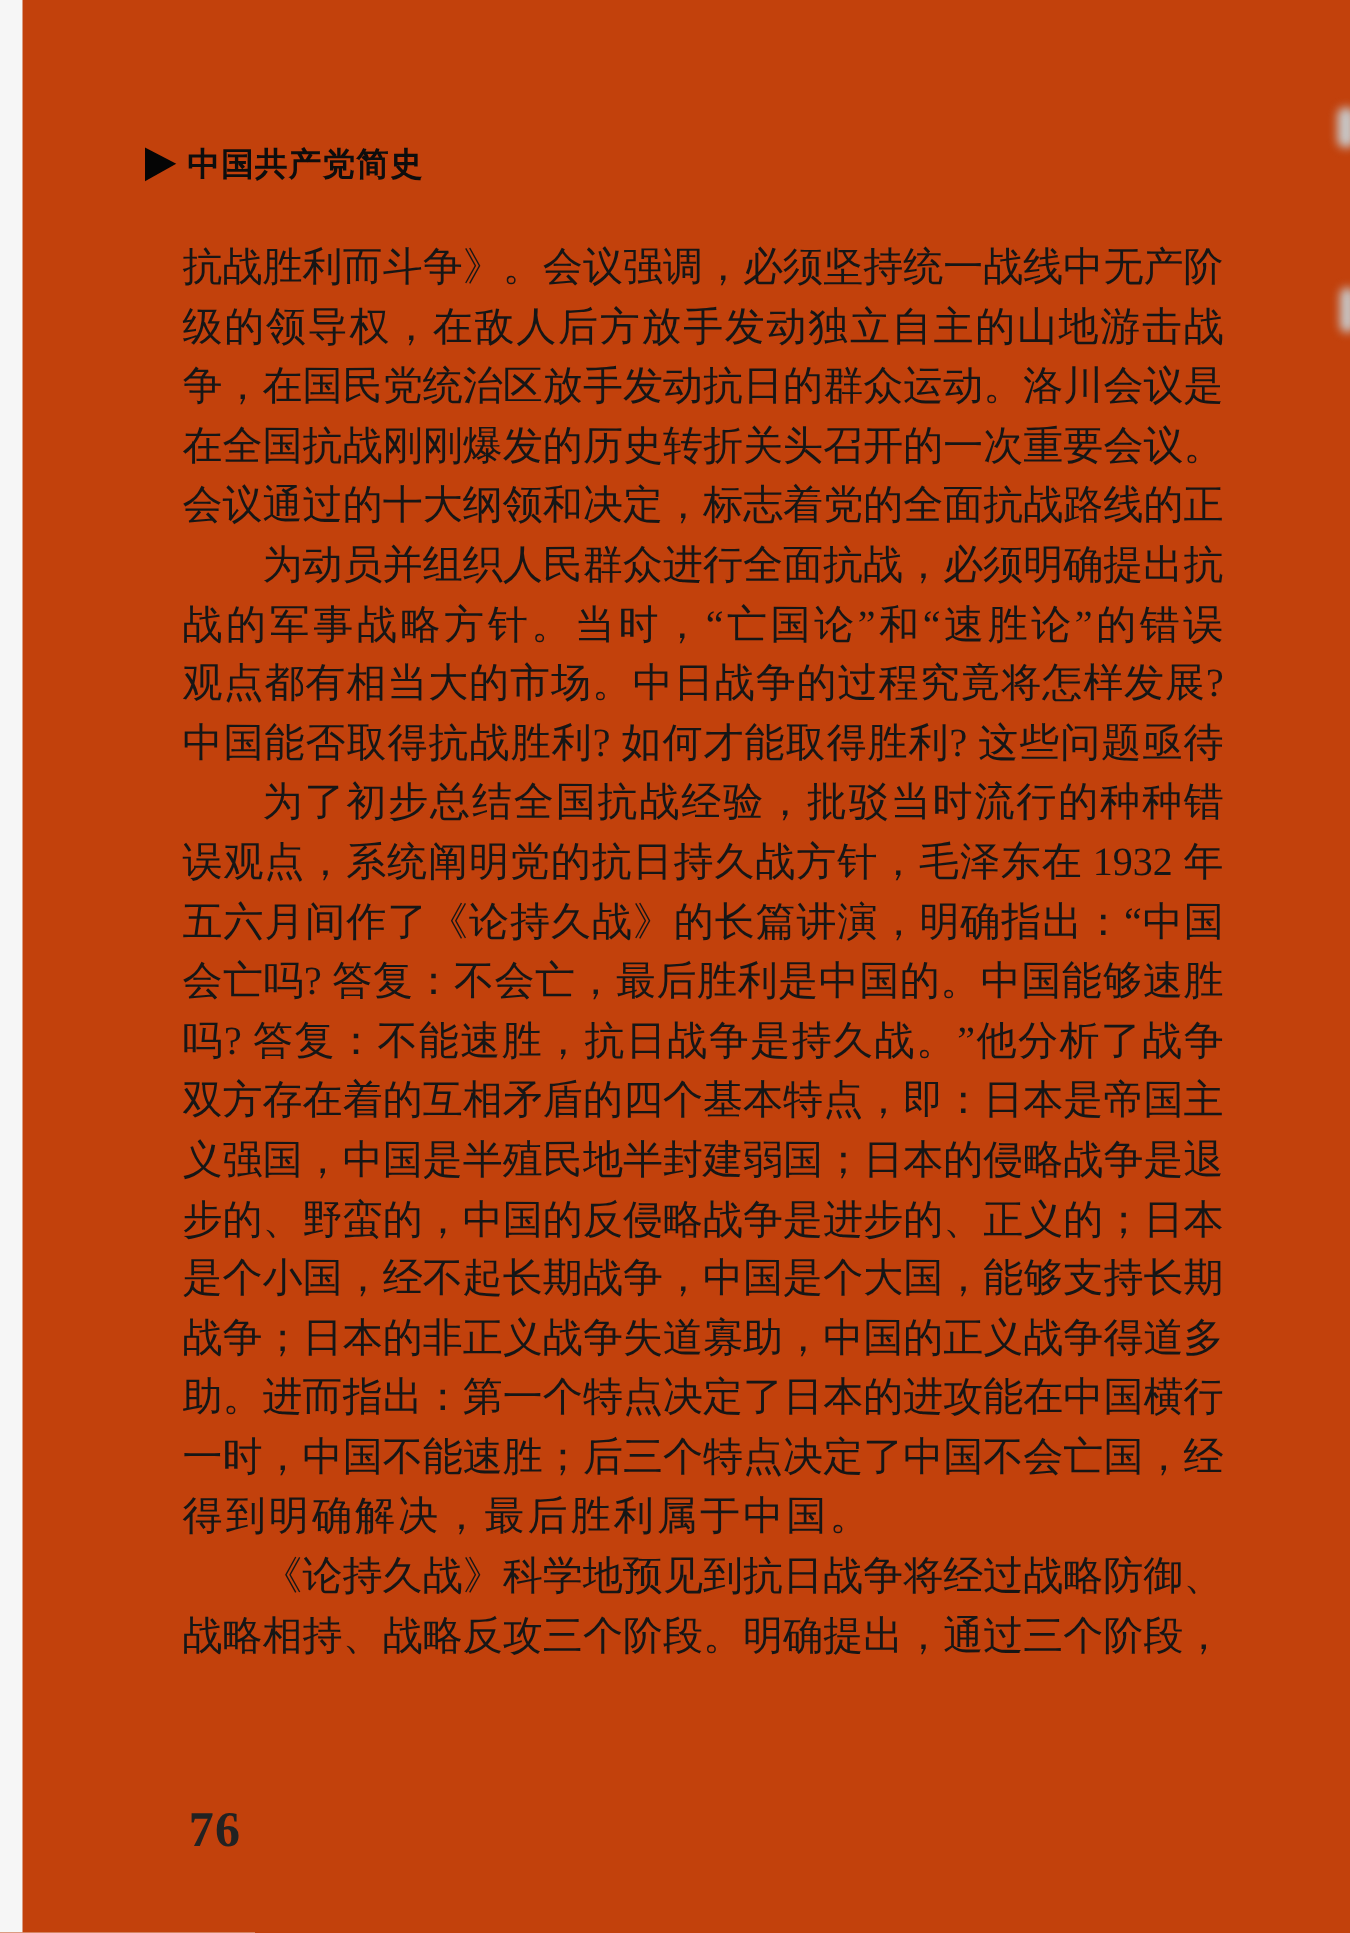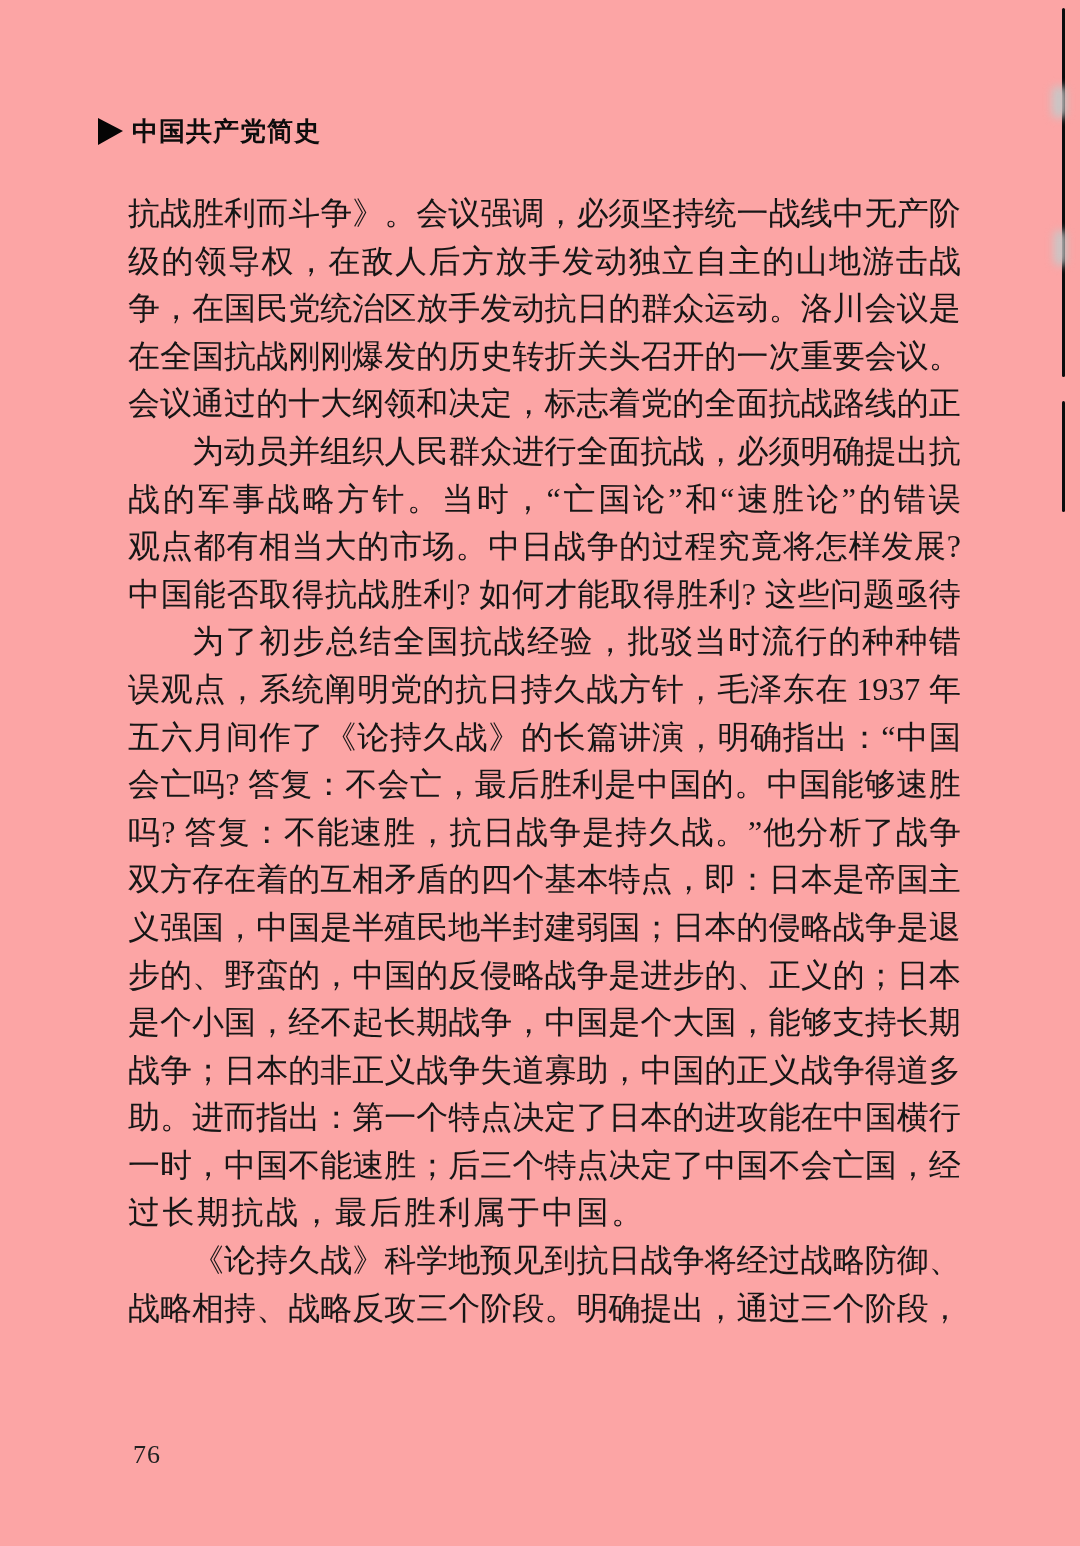--- a/index.html
+++ b/index.html
@@ -3,21 +3,21 @@
 <meta charset="utf-8">
 <style>
   html,body{margin:0;padding:0;}
   body{
     width:1080px;height:1546px;
     background:#f6f6f6;
     font-family:"Liberation Serif","DejaVu Serif",serif;
     position:relative;overflow:hidden;
   }
   .page{
-    position:absolute;inset:0;background:#fca5a5;color:#1a1a1a;
+    position:absolute;inset:0;background:#c2410c;color:#1a1a1a;margin-left:18px;
   }
   
   .hdr{
     position:absolute;left:98px;top:114px;height:34px;
     display:flex;align-items:center;gap:9px;
     font-family:"Liberation Sans","DejaVu Sans",sans-serif;
     font-weight:bold;font-size:26px;color:#0d0d0d;letter-spacing:1px;
   }
   .tri{
     width:0;height:0;display:inline-block;
@@ -33,21 +33,21 @@
   .line{
     display:flex;justify-content:space-between;
     height:47.6px;line-height:47.6px;white-space:pre;
   }
   .line span{white-space:pre;}
   .line.indent{padding-left:64px;}
   .line.last{display:block;letter-spacing:2.5px;}
   
   .pagenum{
     position:absolute;left:133px;top:1440px;
-    font-size:26px;color:#222;letter-spacing:1px;
+    font-size:40px;color:#222;letter-spacing:1px;font-weight:bold;
   }
   
   .edge-line{position:absolute;background:#0c0c0c;width:3px;border-radius:2px;}
   .edge-line.seg1{left:1062px;top:8px;height:369px;}
   .edge-line.seg2{left:1062px;top:401px;height:111px;}
   .smudge{position:absolute;background:#c7c7c7;filter:blur(4px);border-radius:6px;}
   .smudge.s1{left:1052px;top:86px;width:14px;height:32px;}
   .smudge.s2{left:1054px;top:230px;width:12px;height:36px;}
 </style>
 </head>
@@ -69,32 +69,32 @@
         <div class="line"><span>会</span><span>议</span><span>通</span><span>过</span><span>的</span><span>十</span><span>大</span><span>纲</span><span>领</span><span>和</span><span>决</span><span>定</span><span>，</span><span>标</span><span>志</span><span>着</span><span>党</span><span>的</span><span>全</span><span>面</span><span>抗</span><span>战</span><span>路</span><span>线</span><span>的</span><span>正</span></div>
       </div>
     <div class="para">
         <div class="line indent"><span>为</span><span>动</span><span>员</span><span>并</span><span>组</span><span>织</span><span>人</span><span>民</span><span>群</span><span>众</span><span>进</span><span>行</span><span>全</span><span>面</span><span>抗</span><span>战</span><span>，</span><span>必</span><span>须</span><span>明</span><span>确</span><span>提</span><span>出</span><span>抗</span></div>
         <div class="line"><span>战</span><span>的</span><span>军</span><span>事</span><span>战</span><span>略</span><span>方</span><span>针</span><span>。</span><span>当</span><span>时</span><span>，</span><span>“</span><span>亡</span><span>国</span><span>论</span><span>”</span><span>和</span><span>“</span><span>速</span><span>胜</span><span>论</span><span>”</span><span>的</span><span>错</span><span>误</span></div>
         <div class="line"><span>观</span><span>点</span><span>都</span><span>有</span><span>相</span><span>当</span><span>大</span><span>的</span><span>市</span><span>场</span><span>。</span><span>中</span><span>日</span><span>战</span><span>争</span><span>的</span><span>过</span><span>程</span><span>究</span><span>竟</span><span>将</span><span>怎</span><span>样</span><span>发</span><span>展</span><span>?</span></div>
         <div class="line"><span>中</span><span>国</span><span>能</span><span>否</span><span>取</span><span>得</span><span>抗</span><span>战</span><span>胜</span><span>利</span><span>? </span><span>如</span><span>何</span><span>才</span><span>能</span><span>取</span><span>得</span><span>胜</span><span>利</span><span>? </span><span>这</span><span>些</span><span>问</span><span>题</span><span>亟</span><span>待</span></div>
       </div>
     <div class="para">
         <div class="line indent"><span>为</span><span>了</span><span>初</span><span>步</span><span>总</span><span>结</span><span>全</span><span>国</span><span>抗</span><span>战</span><span>经</span><span>验</span><span>，</span><span>批</span><span>驳</span><span>当</span><span>时</span><span>流</span><span>行</span><span>的</span><span>种</span><span>种</span><span>错</span></div>
-        <div class="line"><span>误</span><span>观</span><span>点</span><span>，</span><span>系</span><span>统</span><span>阐</span><span>明</span><span>党</span><span>的</span><span>抗</span><span>日</span><span>持</span><span>久</span><span>战</span><span>方</span><span>针</span><span>，</span><span>毛</span><span>泽</span><span>东</span><span>在</span><span> 1937 </span><span>年</span></div>
+        <div class="line"><span>误</span><span>观</span><span>点</span><span>，</span><span>系</span><span>统</span><span>阐</span><span>明</span><span>党</span><span>的</span><span>抗</span><span>日</span><span>持</span><span>久</span><span>战</span><span>方</span><span>针</span><span>，</span><span>毛</span><span>泽</span><span>东</span><span>在</span><span> 1932 </span><span>年</span></div>
         <div class="line"><span>五</span><span>六</span><span>月</span><span>间</span><span>作</span><span>了</span><span>《</span><span>论</span><span>持</span><span>久</span><span>战</span><span>》</span><span>的</span><span>长</span><span>篇</span><span>讲</span><span>演</span><span>，</span><span>明</span><span>确</span><span>指</span><span>出</span><span>：</span><span>“</span><span>中</span><span>国</span></div>
         <div class="line"><span>会</span><span>亡</span><span>吗</span><span>? </span><span>答</span><span>复</span><span>：</span><span>不</span><span>会</span><span>亡</span><span>，</span><span>最</span><span>后</span><span>胜</span><span>利</span><span>是</span><span>中</span><span>国</span><span>的</span><span>。</span><span>中</span><span>国</span><span>能</span><span>够</span><span>速</span><span>胜</span></div>
         <div class="line"><span>吗</span><span>? </span><span>答</span><span>复</span><span>：</span><span>不</span><span>能</span><span>速</span><span>胜</span><span>，</span><span>抗</span><span>日</span><span>战</span><span>争</span><span>是</span><span>持</span><span>久</span><span>战</span><span>。</span><span>”</span><span>他</span><span>分</span><span>析</span><span>了</span><span>战</span><span>争</span></div>
         <div class="line"><span>双</span><span>方</span><span>存</span><span>在</span><span>着</span><span>的</span><span>互</span><span>相</span><span>矛</span><span>盾</span><span>的</span><span>四</span><span>个</span><span>基</span><span>本</span><span>特</span><span>点</span><span>，</span><span>即</span><span>：</span><span>日</span><span>本</span><span>是</span><span>帝</span><span>国</span><span>主</span></div>
         <div class="line"><span>义</span><span>强</span><span>国</span><span>，</span><span>中</span><span>国</span><span>是</span><span>半</span><span>殖</span><span>民</span><span>地</span><span>半</span><span>封</span><span>建</span><span>弱</span><span>国</span><span>；</span><span>日</span><span>本</span><span>的</span><span>侵</span><span>略</span><span>战</span><span>争</span><span>是</span><span>退</span></div>
         <div class="line"><span>步</span><span>的</span><span>、</span><span>野</span><span>蛮</span><span>的</span><span>，</span><span>中</span><span>国</span><span>的</span><span>反</span><span>侵</span><span>略</span><span>战</span><span>争</span><span>是</span><span>进</span><span>步</span><span>的</span><span>、</span><span>正</span><span>义</span><span>的</span><span>；</span><span>日</span><span>本</span></div>
         <div class="line"><span>是</span><span>个</span><span>小</span><span>国</span><span>，</span><span>经</span><span>不</span><span>起</span><span>长</span><span>期</span><span>战</span><span>争</span><span>，</span><span>中</span><span>国</span><span>是</span><span>个</span><span>大</span><span>国</span><span>，</span><span>能</span><span>够</span><span>支</span><span>持</span><span>长</span><span>期</span></div>
         <div class="line"><span>战</span><span>争</span><span>；</span><span>日</span><span>本</span><span>的</span><span>非</span><span>正</span><span>义</span><span>战</span><span>争</span><span>失</span><span>道</span><span>寡</span><span>助</span><span>，</span><span>中</span><span>国</span><span>的</span><span>正</span><span>义</span><span>战</span><span>争</span><span>得</span><span>道</span><span>多</span></div>
         <div class="line"><span>助</span><span>。</span><span>进</span><span>而</span><span>指</span><span>出</span><span>：</span><span>第</span><span>一</span><span>个</span><span>特</span><span>点</span><span>决</span><span>定</span><span>了</span><span>日</span><span>本</span><span>的</span><span>进</span><span>攻</span><span>能</span><span>在</span><span>中</span><span>国</span><span>横</span><span>行</span></div>
         <div class="line"><span>一</span><span>时</span><span>，</span><span>中</span><span>国</span><span>不</span><span>能</span><span>速</span><span>胜</span><span>；</span><span>后</span><span>三</span><span>个</span><span>特</span><span>点</span><span>决</span><span>定</span><span>了</span><span>中</span><span>国</span><span>不</span><span>会</span><span>亡</span><span>国</span><span>，</span><span>经</span></div>
-        <div class="line last">过长期抗战，最后胜利属于中国。</div>
+        <div class="line last">得到明确解决，最后胜利属于中国。</div>
       </div>
     <div class="para">
         <div class="line indent"><span>《</span><span>论</span><span>持</span><span>久</span><span>战</span><span>》</span><span>科</span><span>学</span><span>地</span><span>预</span><span>见</span><span>到</span><span>抗</span><span>日</span><span>战</span><span>争</span><span>将</span><span>经</span><span>过</span><span>战</span><span>略</span><span>防</span><span>御</span><span>、</span></div>
         <div class="line"><span>战</span><span>略</span><span>相</span><span>持</span><span>、</span><span>战</span><span>略</span><span>反</span><span>攻</span><span>三</span><span>个</span><span>阶</span><span>段</span><span>。</span><span>明</span><span>确</span><span>提</span><span>出</span><span>，</span><span>通</span><span>过</span><span>三</span><span>个</span><span>阶</span><span>段</span><span>，</span></div>
       </div>
   </main>
 
   <div class="pagenum">76</div>
 
   <div class="edge-line seg1"></div>

